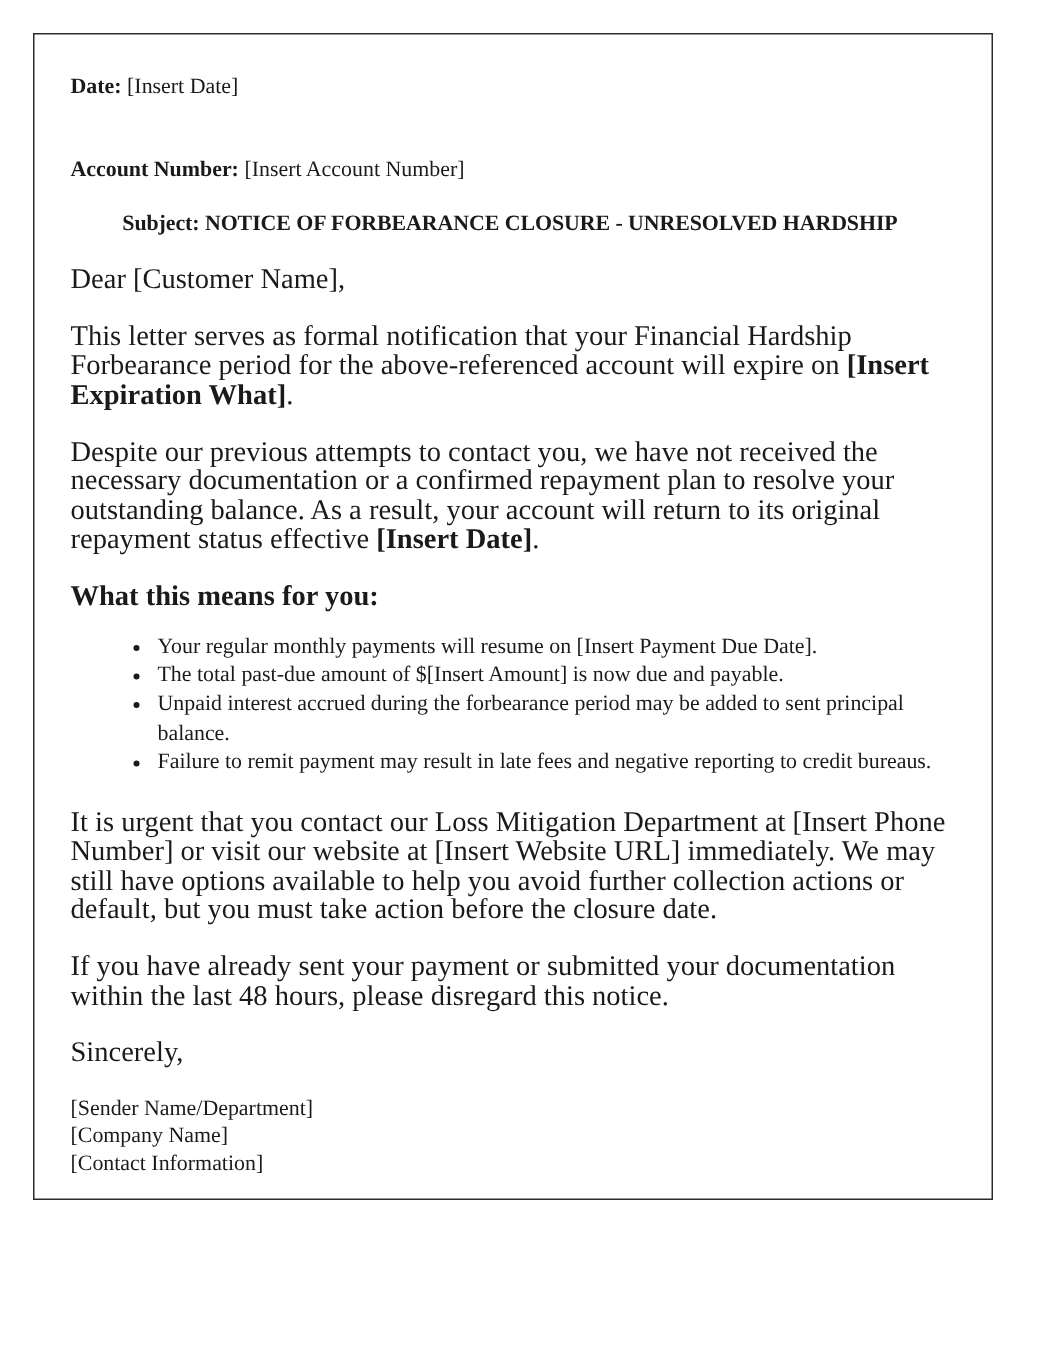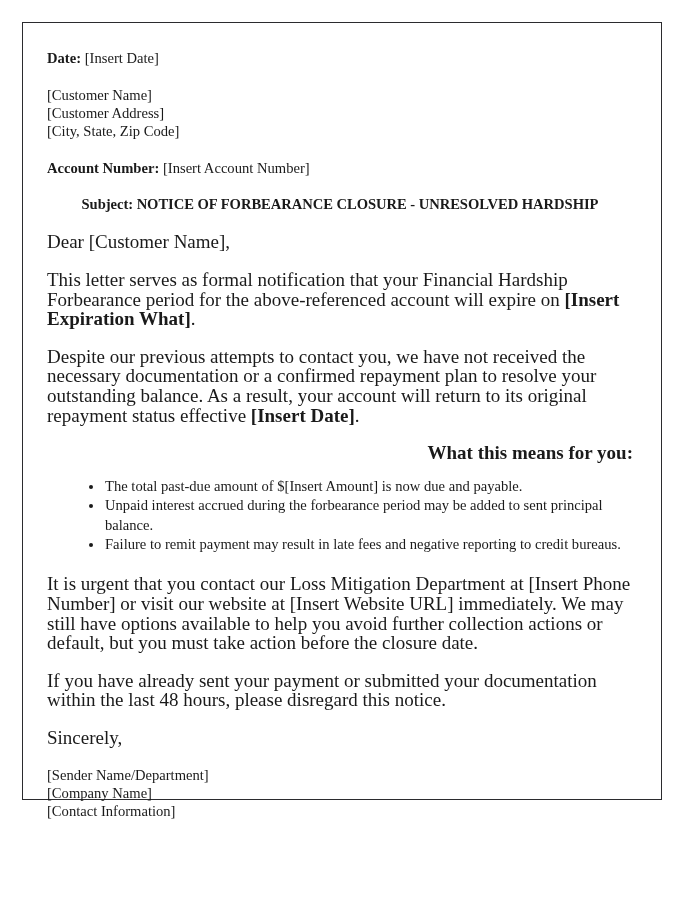--- a/index.html
+++ b/index.html
@@ -30,21 +30,21 @@
   }
   .line {
     font-size: 14.6px;
     line-height: 18.6px;
   }
   .block {
     font-size: 19px;
     line-height: 19.6px;
     text-align: left;
   }
-  .bold { font-weight: bold; text-align: right; }
+  .bold { font-weight: bold; }
 
   .gap-sm { height: 14px; }
   .gap-md { height: 18px; }
   .gap-lg { height: 20px; }
 
   .addr-block .line { line-height: 18.4px; }
 
   .subject-line {
     font-size: 14.6px;
     line-height: 19px;
@@ -83,25 +83,20 @@
 <div class="page-frame">
   <div class="page-body">
 
     <div class="line">
       <span class="bold">Date:</span>
       <span>[Insert Date]</span>
     </div>
 
     <div class="gap-md"></div>
 
-    <div class="addr-block">
-      <div class="line">[Customer Name]</div>
-      <div class="line">[Customer Address]</div>
-      <div class="line">[City, State, Zip Code]</div>
-    </div>
 
     <div class="gap-md"></div>
 
     <div class="line">
       <span class="bold">Account Number:</span>
       <span>[Insert Account Number]</span>
     </div>
 
     <div class="gap-md"></div>
 
@@ -126,20 +121,21 @@
       <span>Despite our previous attempts to contact you, we have not received the necessary documentation or a confirmed repayment plan to resolve your outstanding balance. As a result, your account will return to its original repayment status effective </span><span class="bold">[Insert Date]</span><span>.</span>
     </div>
 
     <div class="gap-md"></div>
 
     <div class="block bold">What this means for you:</div>
 
     <div class="gap-sm"></div>
 
     <ul class="bullets">
+      <li>Your regular monthly payments will resume on [Insert Payment Due Date].</li>
       <li>The total past-due amount of $[Insert Amount] is now due and payable.</li>
       <li>Unpaid interest accrued during the forbearance period may be added to sent principal balance.</li>
       <li>Failure to remit payment may result in late fees and negative reporting to credit bureaus.</li>
     </ul>
 
     <div class="gap-lg"></div>
 
     <div class="block">It is urgent that you contact our Loss Mitigation Department at [Insert Phone Number] or visit our website at [Insert Website URL] immediately. We may still have options available to help you avoid further collection actions or default, but you must take action before the closure date.</div>
 
     <div class="gap-md"></div>

